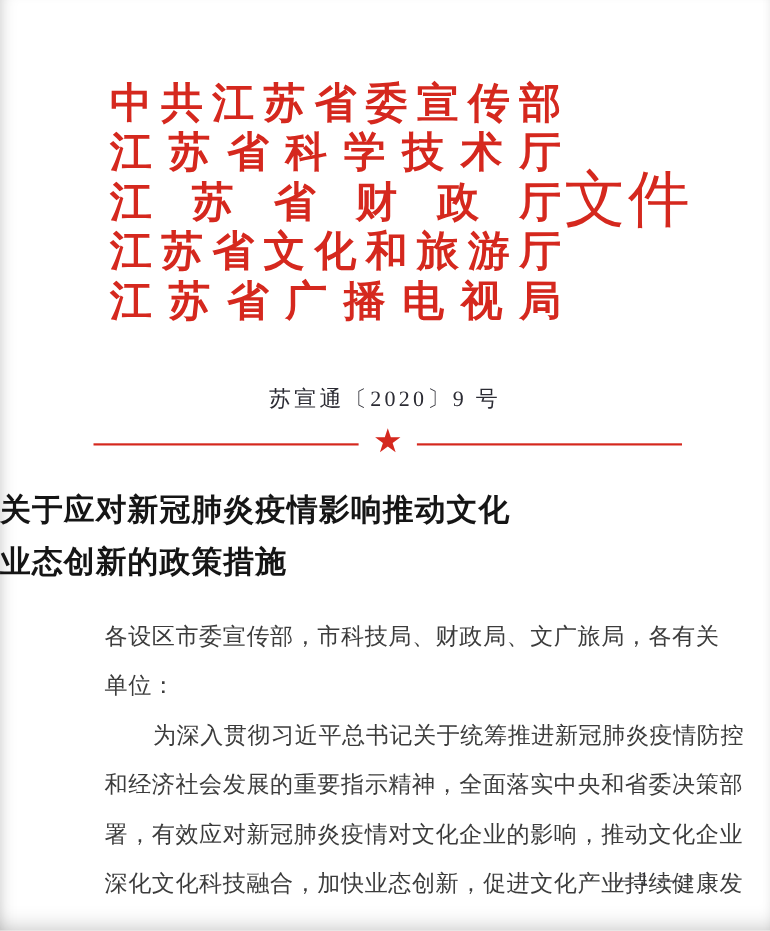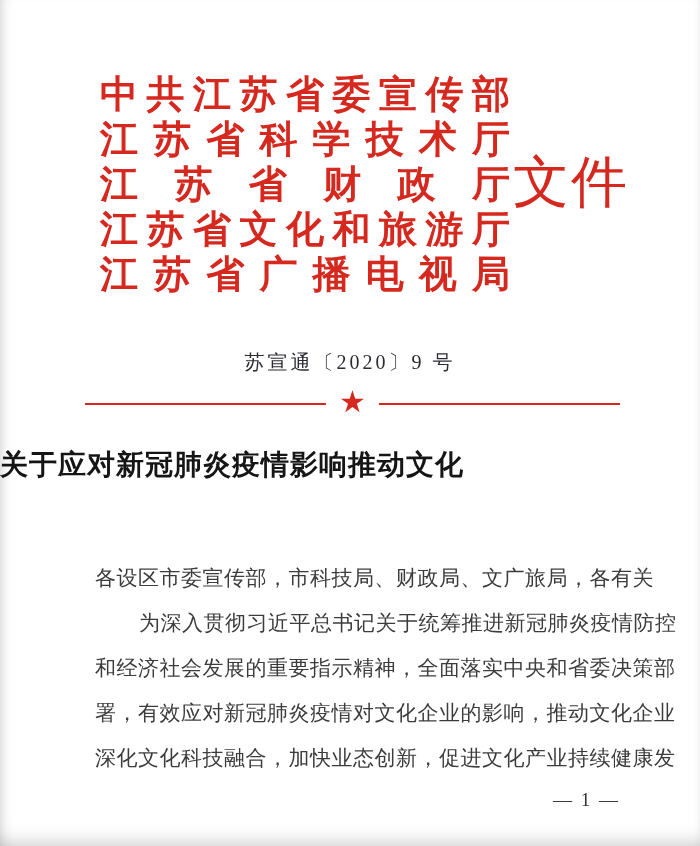--- a/index.html
+++ b/index.html
@@ -192,20 +192,21 @@
   <div class="doc-number">苏宣通〔2020〕9 号</div>
 
   <div class="divider">
     <span class="rule"></span>
     <span class="star">★</span>
     <span class="rule"></span>
   </div>
 
   <h1 class="title">
     <span class="title-line">关于应对新冠肺炎疫情影响推动文化</span>
+    <span class="title-line">业态创新的政策措施</span>
   </h1>
 
   <div class="body-text">
     <div class="line justify-chars">
         <span>各</span>
         <span>设</span>
         <span>区</span>
         <span>市</span>
         <span>委</span>
         <span>宣</span>
@@ -223,20 +224,21 @@
         <span>、</span>
         <span>文</span>
         <span>广</span>
         <span>旅</span>
         <span>局</span>
         <span>，</span>
         <span>各</span>
         <span>有</span>
         <span>关</span>
       </div>
+    <div class="line loose">单位：</div>
     <div class="line indent justify-chars">
         <span>为</span>
         <span>深</span>
         <span>入</span>
         <span>贯</span>
         <span>彻</span>
         <span>习</span>
         <span>近</span>
         <span>平</span>
         <span>总</span>

